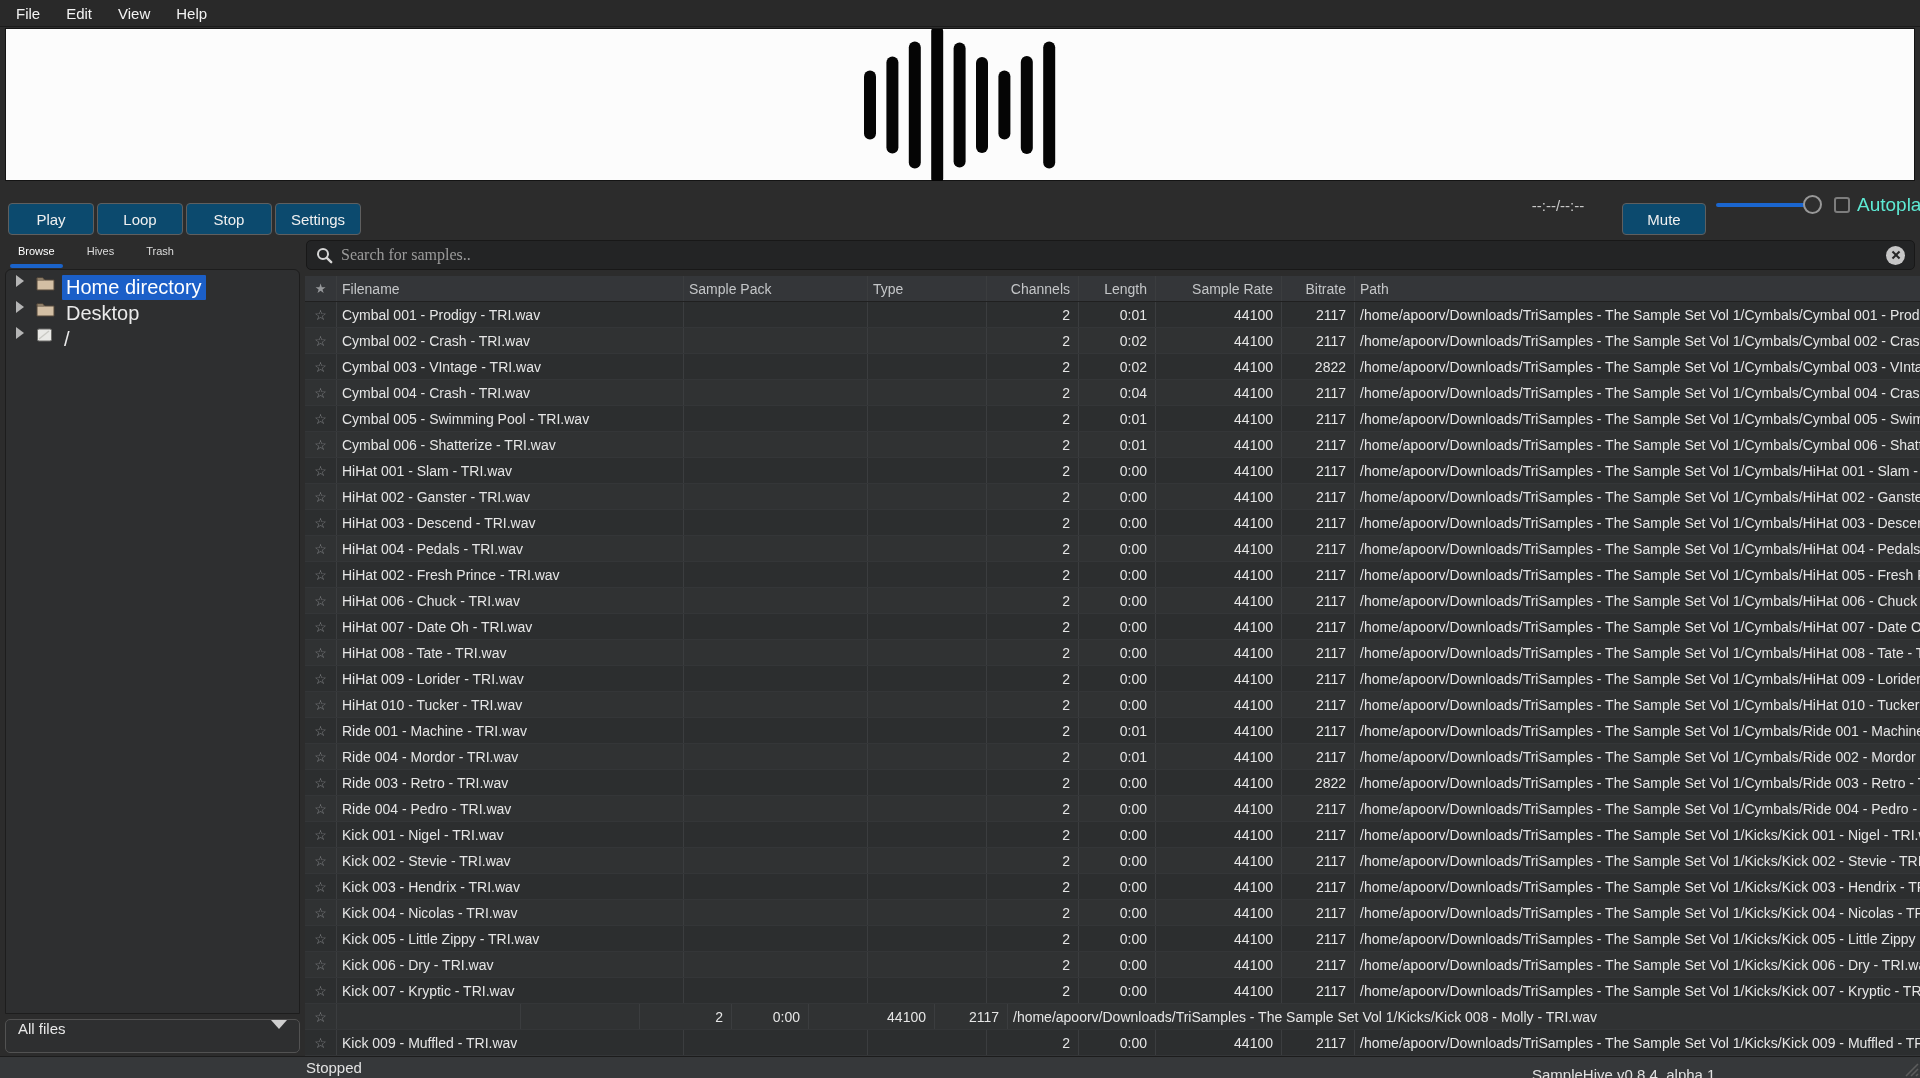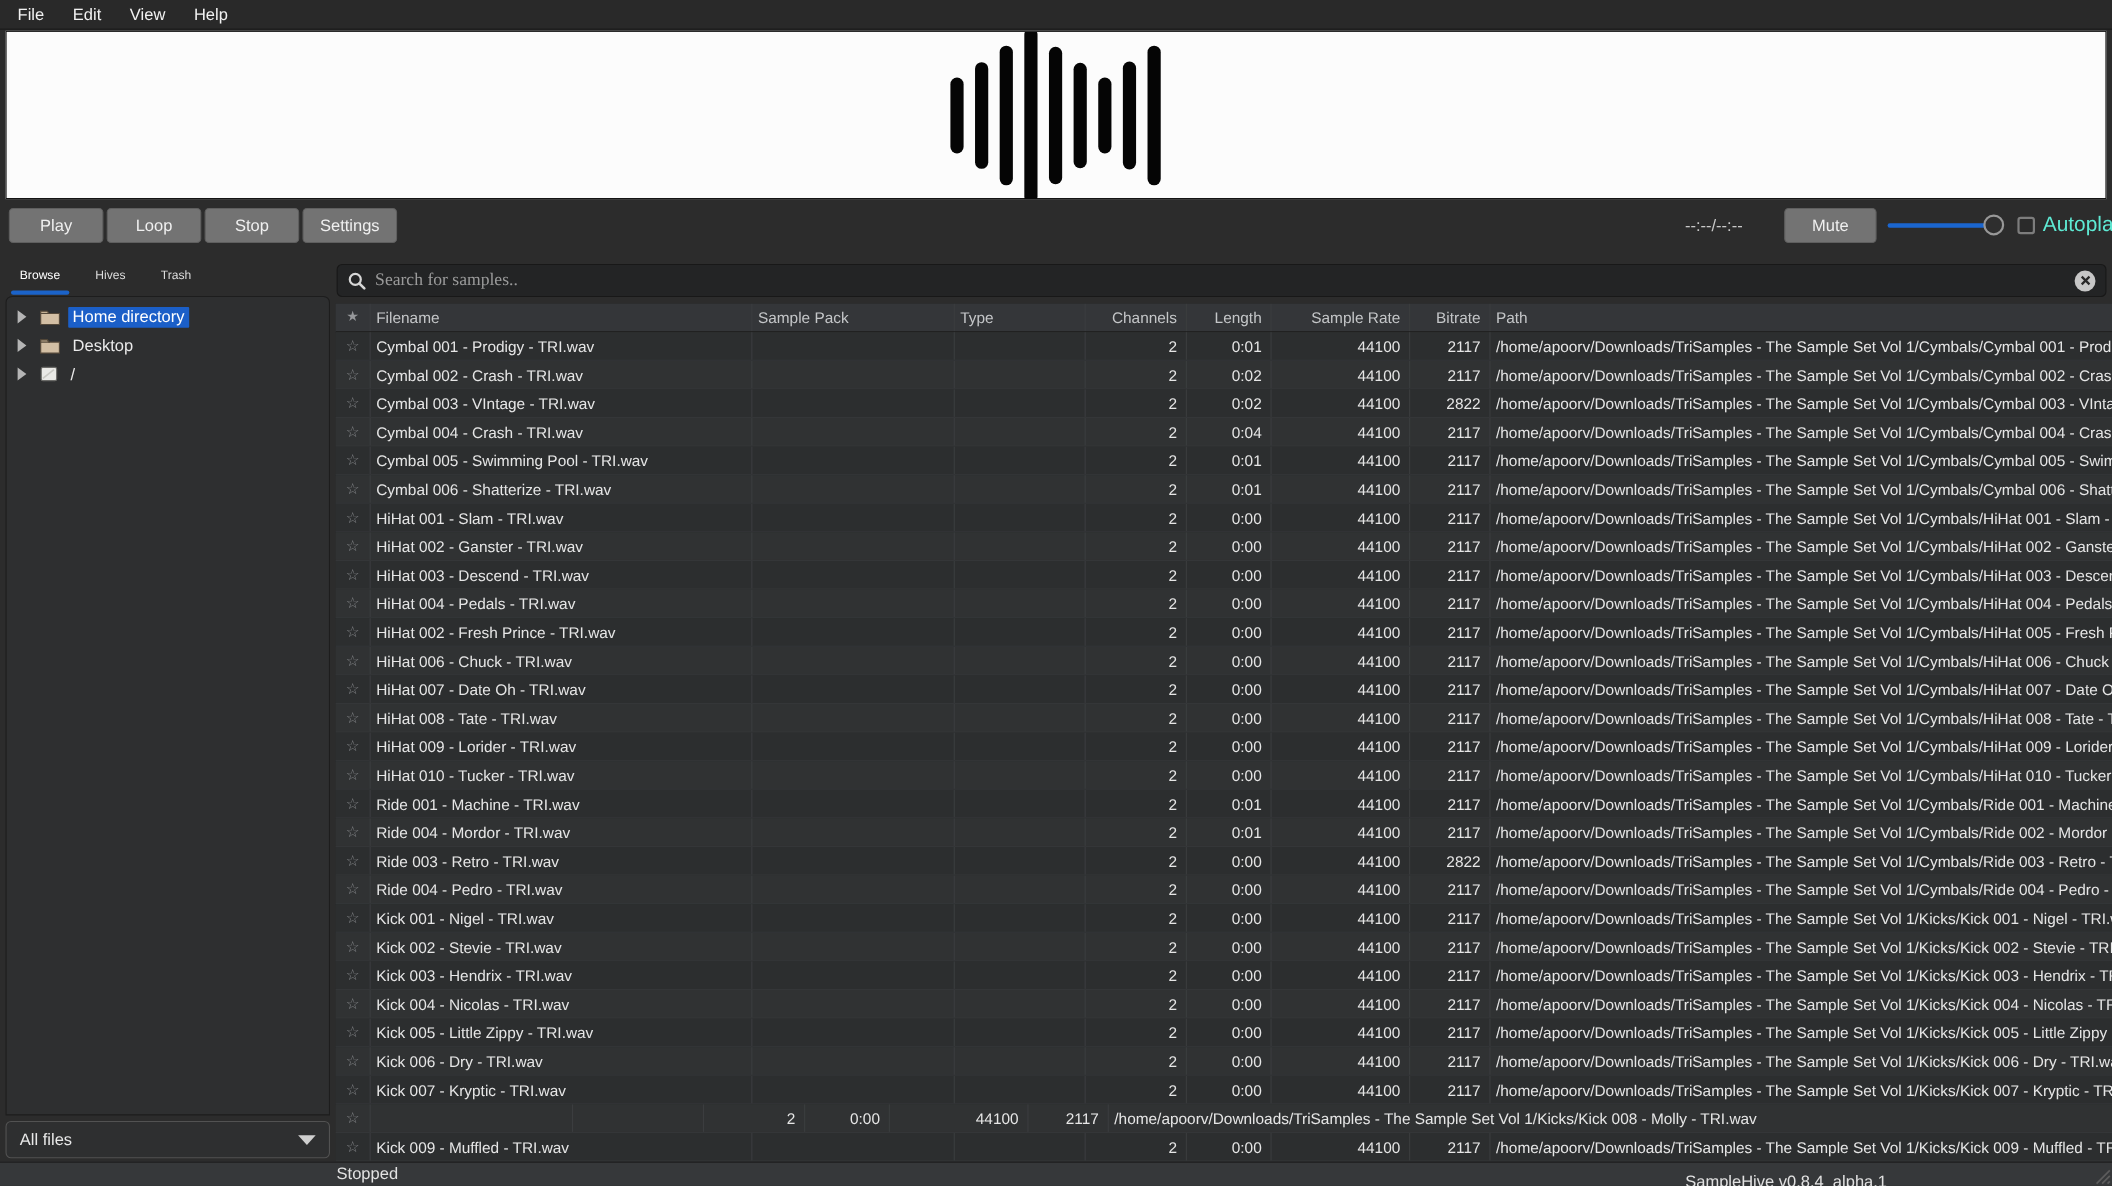--- a/index.html
+++ b/index.html
@@ -12,21 +12,21 @@
              border-bottom:1px solid #1b1b1b; display:flex; align-items:center; padding-left:3px; }
   .menu-item { padding:0 13px; font-size:15px; color:#f2f2f2; line-height:27px; }
 
   
   .wave-panel { position:absolute; top:28px; left:5px; right:5px; height:153px; background:#fcfcfc;
                 border:1px solid #141414; display:flex; align-items:center; justify-content:center; }
   .wave-panel svg line { stroke:#050505; stroke-width:12; stroke-linecap:round; }
 
   
   .transport { position:absolute; top:187px; left:0; right:0; height:38px; }
-  .t-btn { position:absolute; top:2px; height:32px; width:86px; background:#737373;
+  .t-btn { position:absolute; top:16px; height:32px; width:86px; background:#0c4a6e;
            border:1px solid #5f5f5f; border-radius:4px; color:#f0f0f0; font-size:15px;
            display:flex; align-items:center; justify-content:center; }
   .btn-play { left:8px; } .btn-loop { left:97px; } .btn-stop { left:186px; } .btn-settings { left:275px; }
   .time-display { position:absolute; left:1516px; top:2px; width:84px; height:32px; color:#c9c9c9;
                   font-size:15px; display:flex; align-items:center; justify-content:center; }
   .btn-mute { left:1622px; width:84px; }
   .volume-slider { position:absolute; left:1716px; top:16px; width:106px; height:4px; }
   .slider-track { position:absolute; left:0; right:6px; top:0; height:4px; background:#1b66cf; border-radius:2px; }
   .slider-thumb { position:absolute; right:0; top:-8px; width:19px; height:19px; border-radius:50%;
                   background:#2e2e2e; border:2px solid #989898; }
@@ -37,28 +37,28 @@
 
   
   .tabs { position:absolute; top:232px; left:0; width:302px; height:37px; display:flex; padding-left:2px; }
   .tab { position:relative; margin:0 6px; padding:0 10px; font-size:11px; color:#dcdcdc;
          display:flex; align-items:center; }
   .tab.active { color:#ffffff; }
   .tab.active::after { content:""; position:absolute; left:2px; right:2px; bottom:1px; height:4px;
                        background:#1b63c9; border-radius:2px; }
   .tree-panel { position:absolute; top:269px; left:5px; width:295px; height:745px; background:#2e2f30;
                 border:1px solid #1d1d1d; border-radius:6px 6px 0 0; padding-top:5px; }
-  .tree-row { height:26px; display:flex; align-items:center; padding-left:10px; font-size:15px; color:#eaeaea; }
+  .tree-row { height:26px; display:flex; align-items:flex-start; padding-left:10px; font-size:20px; color:#eaeaea; }
   .tree-arrow { width:0; height:0; border-top:6px solid transparent; border-bottom:6px solid transparent;
                 border-left:8px solid #b5b5b5; margin-right:12px; }
   .tree-icon { margin-right:7px; display:flex; }
   .tree-label { padding:1px 4px; border-radius:1px; }
   .tree-label.selected { background:#1b5fc8; color:#ffffff; }
   .filter-select { position:absolute; left:5px; top:1019px; width:295px; height:34px; background:#2e2f30;
-                   border:1px solid #525252; border-radius:5px; display:flex; align-items:center;
+                   border:1px solid #525252; border-radius:5px; display:flex; align-items:flex-start;
                    padding:0 12px; font-size:15px; color:#e8e8e8; }
   .caret-down { margin-left:auto; width:0; height:0; border-left:8px solid transparent;
                 border-right:8px solid transparent; border-top:9px solid #cfcfcf; }
 
   
   .searchbar { position:absolute; left:306px; top:240px; right:5px; height:30px; background:#232425;
                border:1px solid #181818; border-radius:5px; display:flex; align-items:center;
                padding:0 9px; }
   .searchbar input { flex:1; background:transparent; border:none; outline:none; color:#fde047;
                      font-size:16px; font-family:Liberation Serif, serif; margin-left:8px; }

